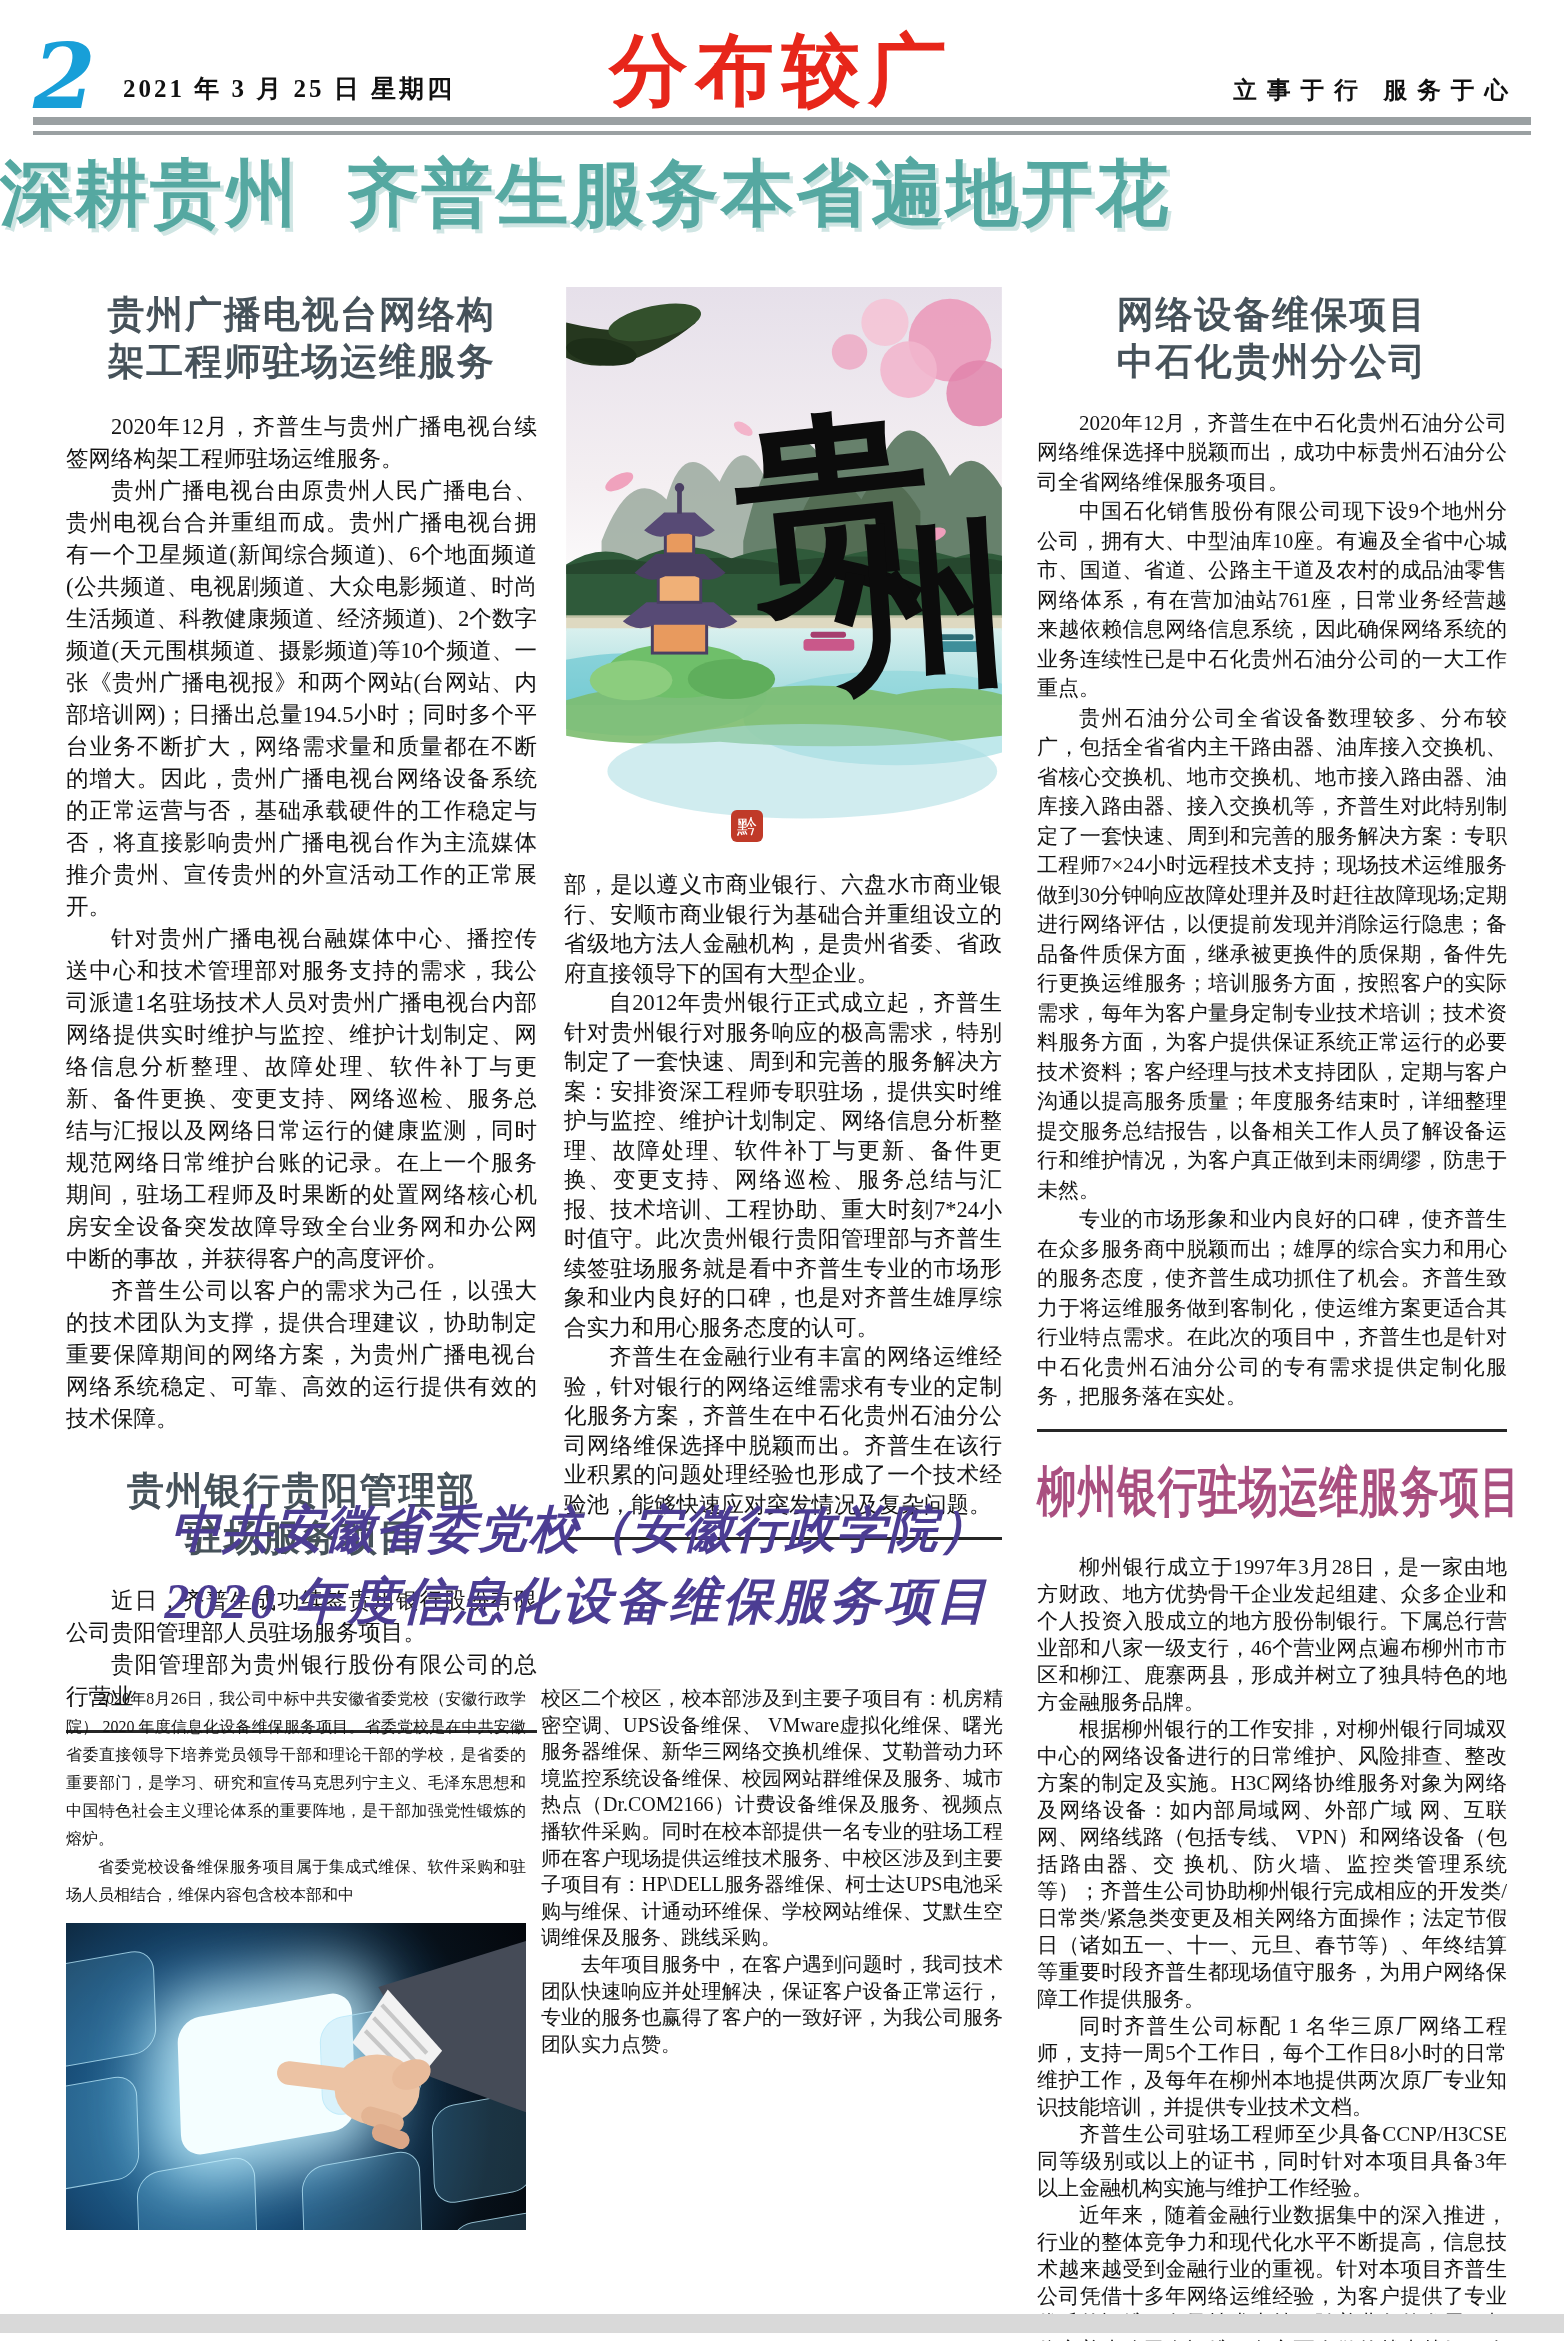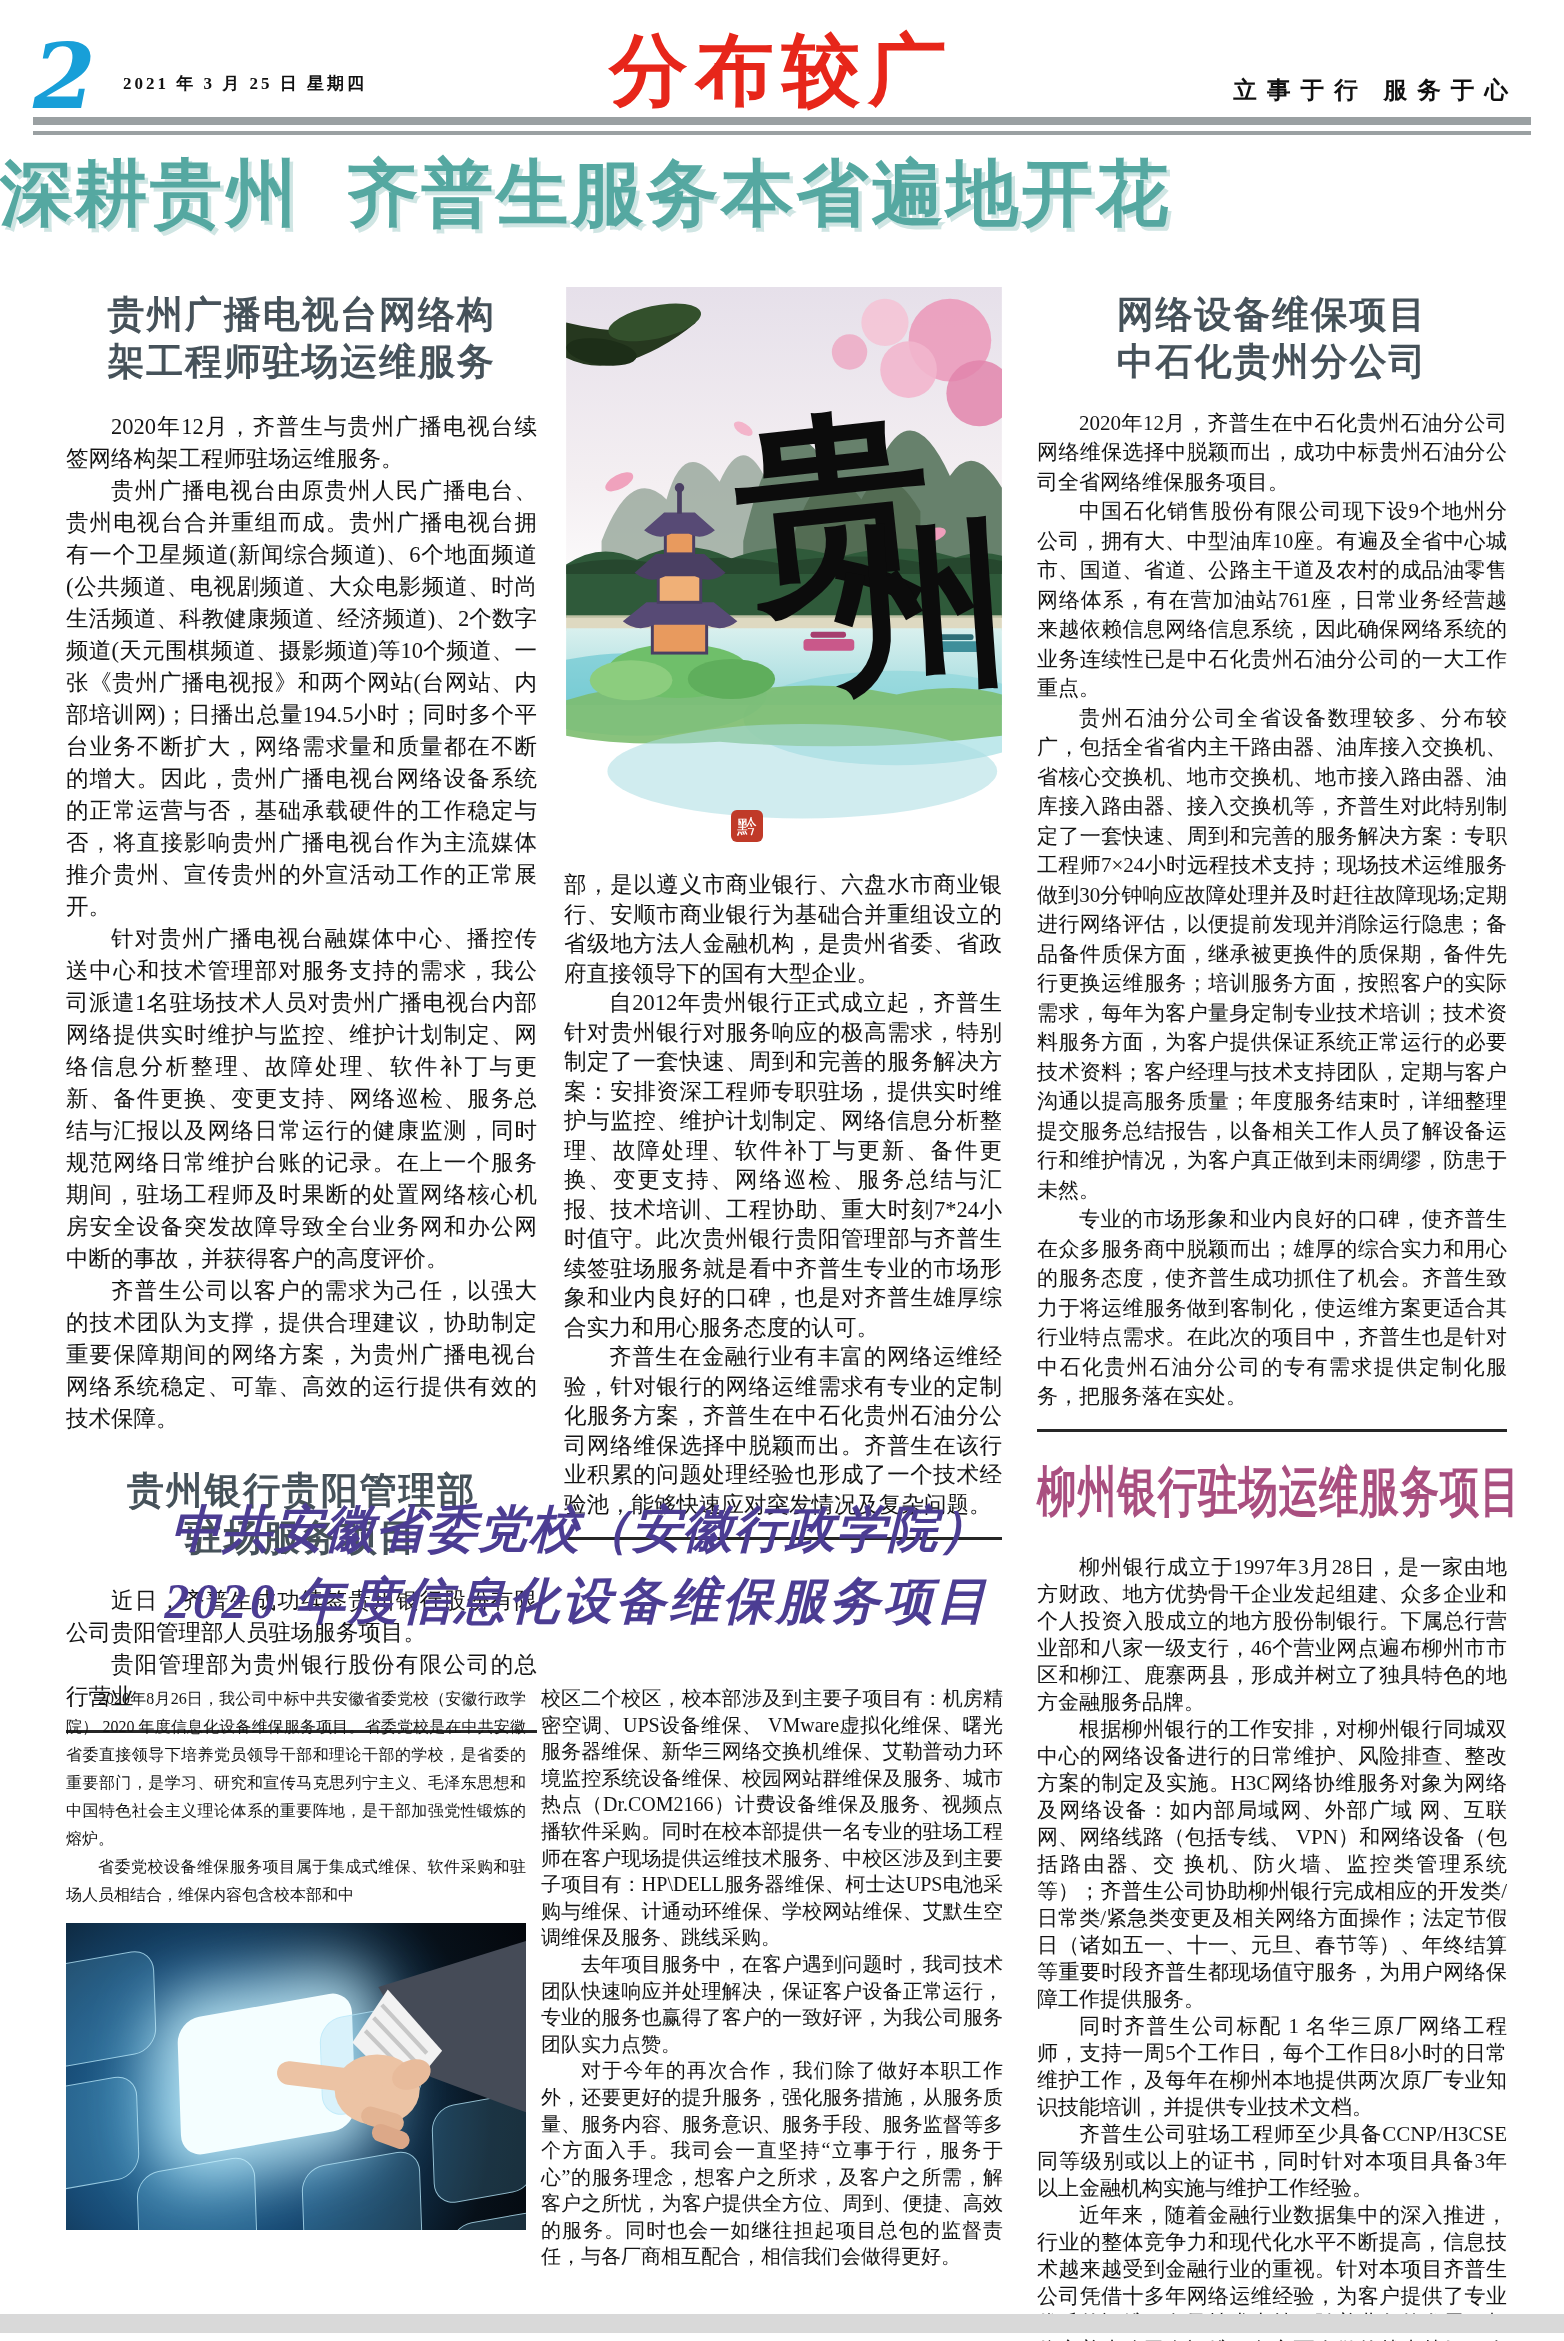--- a/index.html
+++ b/index.html
@@ -1,21 +1,21 @@
 <!DOCTYPE html>
 <html style="font-size:9.5px"><head>
 <meta charset="utf-8">
 <style>
   html,body{margin:0;padding:0;background:#e9e9e9;}
   .page{position:relative;width:1564px;height:2342px;background:#ffffff;overflow:hidden;
         font-family:"Liberation Serif","DejaVu Serif",serif;color:#141414;}
   
   .page-num{position:absolute;left:33px;top:31px;font-family:"DejaVu Serif",serif;
         font-style:italic;font-weight:bold;font-size:90px;line-height:90px;color:#189fd8;}
-  .hdr-date{position:absolute;left:123px;top:72px;font-size:17px;font-weight:bold;letter-spacing:3px;color:#111;}
+  .hdr-date{position:absolute;left:123px;top:72px;font-size:25px;font-weight:bold;letter-spacing:3px;color:#111;}
   .masthead{position:absolute;left:0;width:100%;top:25px;text-align:center;
         font-size:78px;line-height:89px;font-weight:bold;color:#e7261a;letter-spacing:8.3px;
         font-family:"DejaVu Serif",serif;}
   .slogan{position:absolute;right:46px;top:74px;font-size:23.6px;font-weight:bold;letter-spacing:10px;color:#111;}
   .rule-a{position:absolute;left:33px;right:33px;top:117px;height:7.7px;background:#9aa0a2;}
   .rule-b{position:absolute;left:33px;right:33px;top:131px;height:4.1px;background:#9aa0a2;}
   
   .headline{position:absolute;left:0;width:100%;top:155px;text-align:left;
         font-family:Liberation Mono, monospace;font-weight:900;
         font-size:72px;line-height:89px;color:#55a8a1;letter-spacing:3px;
@@ -220,18 +220,17 @@
         <rect x="150" y="286" width="74" height="32" rx="16" fill="#e3b493" transform="rotate(16 187 302)"></rect>
         <rect x="168" y="316" width="66" height="30" rx="15" fill="#dca888" transform="rotate(20 201 331)"></rect>
         <ellipse cx="236" cy="226" rx="34" ry="24" fill="#e8bb9b" transform="rotate(-24 236 226)"></ellipse>
       </svg>
     </div>
   </div>
 
   <div class="col br-col">
     <p class="noindent">校区二个校区，校本部涉及到主要子项目有：机房精密空调、UPS设备维保、 VMware虚拟化维保、曙光服务器维保、新华三网络交换机维保、艾勒普动力环境监控系统设备维保、校园网站群维保及服务、城市热点（Dr.COM2166）计费设备维保及服务、视频点播软件采购。同时在校本部提供一名专业的驻场工程师在客户现场提供运维技术服务、中校区涉及到主要子项目有：HP\DELL服务器维保、柯士达UPS电池采购与维保、计通动环维保、学校网站维保、艾默生空调维保及服务、跳线采购。</p>
     <p>去年项目服务中，在客户遇到问题时，我司技术团队快速响应并处理解决，保证客户设备正常运行，专业的服务也赢得了客户的一致好评，为我公司服务团队实力点赞。</p>
-    <p>对于今年的再次合作，我们除了做好本职工作外，还要更好的提升服务，强化服务措施，从服务质量、服务内容、服务意识、服务手段、服务监督等多个方面入手。我司会一直坚持“立事于行，服务于心”的服务理念，想客户之所求，及客户之所需，解客户之所忧，为客户提供全方位、周到、便捷、高效的服务。同时也会一如继往担起项目总包的监督责任，与各厂商相互配合，相信我们会做得更好。</p>
   </div>
 
   <div class="bottom-strip"></div>
 </div>
 
 
 </body></html>

